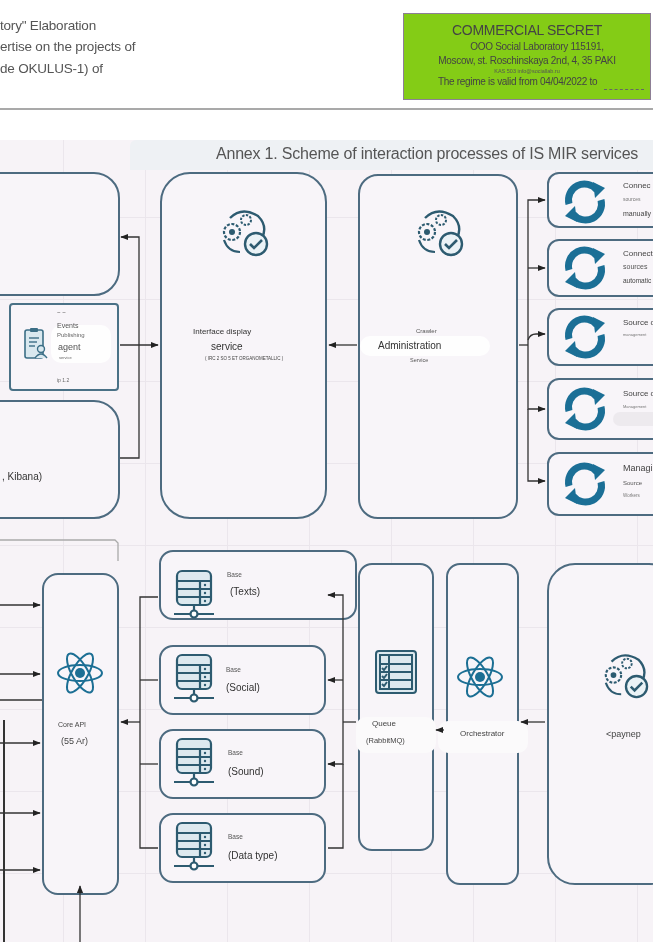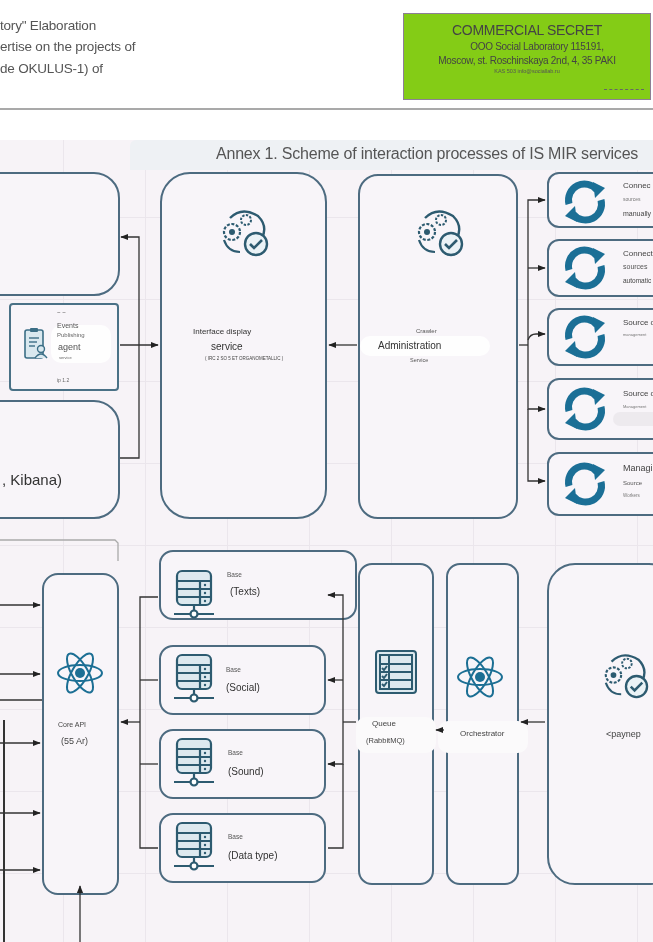--- a/index.html
+++ b/index.html
@@ -23,37 +23,38 @@
 
   .box { position:absolute; border:2px solid #4d6b80; border-radius:26px; background:#f8f5f9; box-sizing:border-box; }
   .box.sq { border-radius:4px; }
   .box.sm { border-radius:12px; }
   .lbl { position:absolute; white-space:nowrap; color:#333; }
   .fs6 { font-size:6px; color:#666; }
   .fs7 { font-size:7px; color:#555; }
   .fs8 { font-size:8px; }
   .fs9 { font-size:9px; }
   .fs10 { font-size:10px; }
-  .fs12 { font-size:15px; }
+  .fs12 { font-size:10px; }
   .pill { position:absolute; background:#ffffff; border-radius:10px; opacity:0.85; }
   svg.conn { position:absolute; left:0; top:0; width:653px; height:942px; pointer-events:none; }
   .icon { position:absolute; }
 </style>
 </head>
 <body>
 
 <div class="hdr-line" style="left:0;top:18px;">tory" Elaboration</div>
 <div class="hdr-line" style="left:0;top:39px;">ertise on the projects of</div>
 <div class="hdr-line" style="left:0;top:61px;">de OKULUS-1) of</div>
 
 <div class="secret">
   <div class="t1">COMMERCIAL SECRET</div>
   <div class="t2">OOO Social Laboratory 115191,</div>
   <div class="t3">Moscow, st. Roschinskaya 2nd, 4, 35 PAKI</div>
   <div class="t4">KAS 503 info@sociallab.ru</div>
+  <div class="t5">The regime is valid from 04/04/2022 to</div>
   <div class="dash"></div>
 </div>
 <div class="hdr-divider"></div>
 
 <div class="canvas"></div>
 <div class="annex-band"></div>
 <div class="annex-title">Annex 1. Scheme of interaction processes of IS MIR services</div>
 
 <div class="box" style="left:-30px;top:172px;width:150px;height:124px;"></div>
 <div class="box sq" style="left:9px;top:303px;width:110px;height:88px;border-color:#4a7186;">
@@ -260,21 +261,21 @@
       <line x1="26" y1="12" x2="26" y2="36"></line>
       <line x1="20" y1="36" x2="20" y2="42"></line>
       <line x1="0" y1="45" x2="40" y2="45"></line>
       <circle cx="20" cy="45" r="3.5" fill="#ffffff"></circle>
     </g>
     <circle cx="31" cy="16" r="1.2" fill="#2d5b70"></circle>
     <circle cx="31" cy="24" r="1.2" fill="#2d5b70"></circle>
     <circle cx="31" cy="32" r="1.2" fill="#2d5b70"></circle>
   </svg>
 
-<div class="box" style="left:358px;top:563px;width:76px;height:322px;border-radius:14px;">
+<div class="box" style="left:358px;top:563px;width:76px;height:288px;border-radius:14px;">
   <div class="pill" style="left:-4px;top:152px;width:80px;height:36px;opacity:1;background:#fbfafb;"></div>
   <div class="lbl fs8" style="left:12px;top:154px;color:#444;">Queue</div>
   <div class="lbl" style="left:6px;top:171px;font-size:7.5px;color:#444;">(RabbitMQ)</div>
 </div>
 <svg class="icon" style="left:375px;top:650px;" width="42" height="44" viewBox="0 0 42 44">
     <g fill="none" stroke="#2d5b70" stroke-width="2">
       <rect x="1" y="1" width="40" height="42" rx="3" fill="#dde9ef"></rect>
       <rect x="5" y="5" width="32" height="34"></rect>
       <line x1="5" y1="14" x2="37" y2="14"></line>
       <line x1="5" y1="22" x2="37" y2="22"></line>

